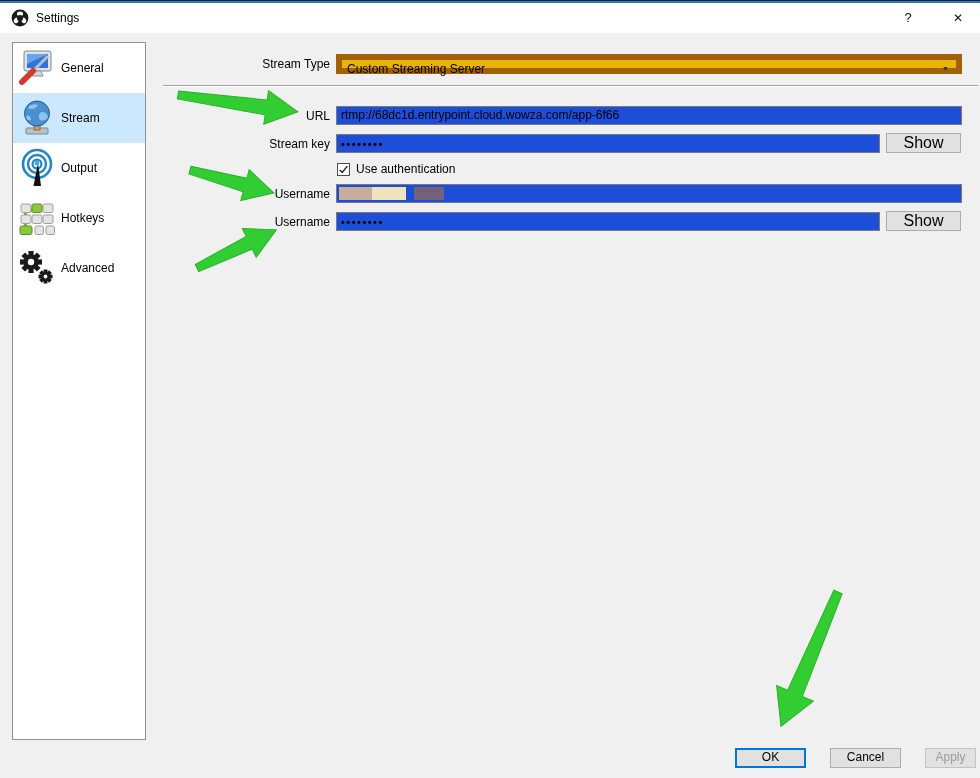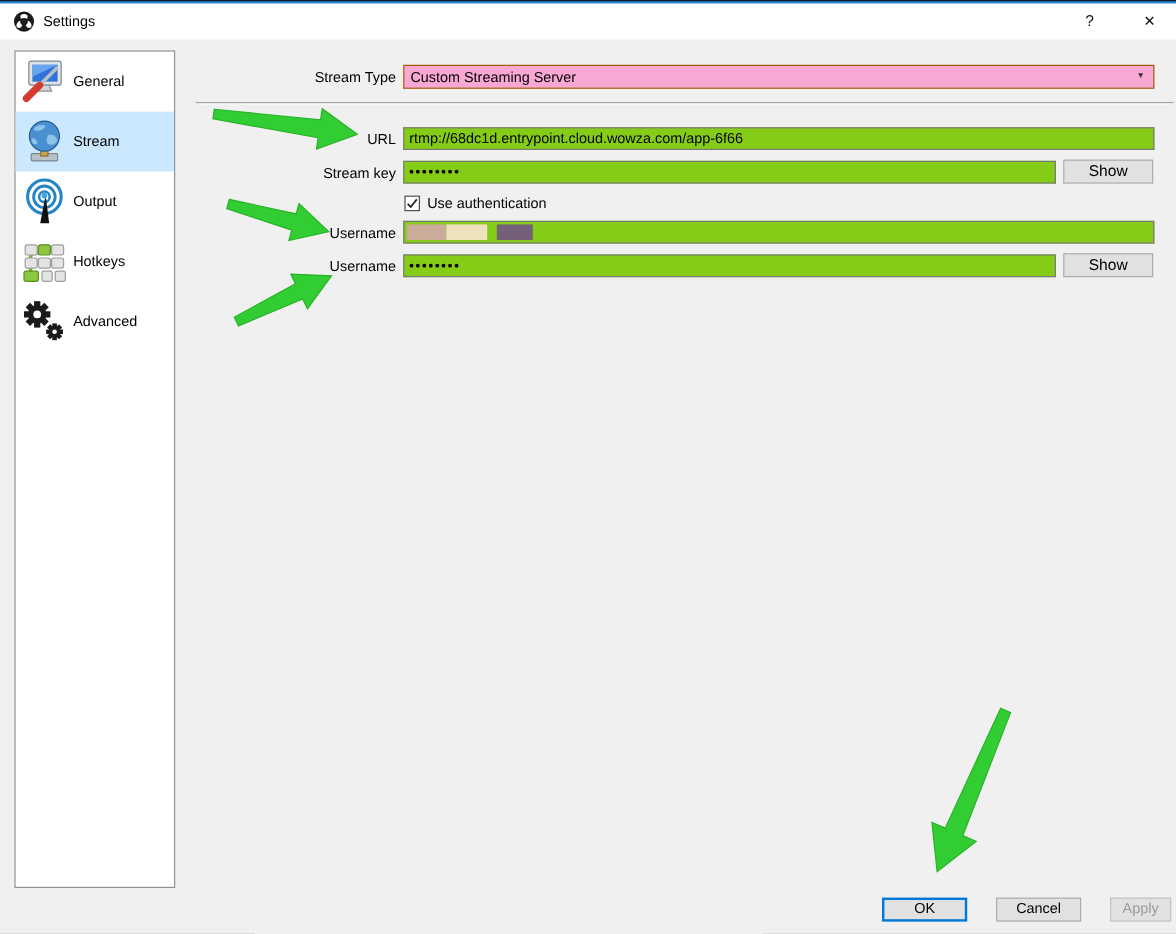--- a/index.html
+++ b/index.html
@@ -18,26 +18,26 @@
   #btn-help{left:886px;}
   #btn-close{left:936px;font-size:12px;}
   
   #sidebar{position:absolute;left:12px;top:42px;width:134px;height:698px;background:#fff;border:1px solid #8b9298;box-sizing:border-box;}
   .side-item{position:relative;height:50px;display:flex;align-items:center;}
   .side-item.selected{background:#cce8ff;}
   .side-item .ic{width:48px;display:flex;justify-content:center;align-items:center;flex:0 0 48px;}
   .side-item .lbl{font-size:12px;}
   
   .flabel{position:absolute;text-align:right;width:167px;left:163px;line-height:20px;}
-  .field{position:absolute;background:#84cc16;border:1px solid #7a7a7a;box-sizing:border-box;line-height:17px;padding:0 0 0 4px;overflow:hidden;white-space:nowrap;}
+  .field{position:absolute;background:#1d4ed8;border:1px solid #7a7a7a;box-sizing:border-box;line-height:17px;padding:0 0 0 4px;overflow:hidden;white-space:nowrap;}
   .dots{letter-spacing:1.5px;font-weight:bold;font-size:11px;line-height:18px;}
-  #dropdown{position:absolute;left:336px;top:54px;width:626px;height:20px;background:#f9a8d4;border:1px solid #a16207;box-sizing:border-box;line-height:18px;padding-left:5px;}
+  #dropdown{position:absolute;left:336px;top:54px;width:626px;height:20px;background:#eab308;border:6px solid #a16207;box-sizing:border-box;line-height:18px;padding-left:5px;}
   #dropdown .arrow{position:absolute;right:7px;top:0px;font-size:7px;line-height:18px;color:#303030;}
   #separator{position:absolute;left:163px;top:85px;width:815px;height:1px;background:#a3a3a3;box-shadow:0 1px 0 #ffffff;}
-  .showbtn{position:absolute;width:75px;height:20px;background:#e1e1e1;border:1px solid #adadad;box-sizing:border-box;text-align:center;line-height:18px;font-size:13px;}
+  .showbtn{position:absolute;width:75px;height:20px;background:#e1e1e1;border:1px solid #adadad;box-sizing:border-box;text-align:center;line-height:18px;font-size:16px;}
   
   #auth-check{position:absolute;left:337px;top:163px;width:13px;height:13px;background:#fff;border:1px solid #4d4d4d;box-sizing:border-box;}
   #auth-label{position:absolute;left:356px;top:161px;line-height:16px;}
   
   .ublock{position:absolute;top:2px;height:13px;}
   
   .pushbtn{position:absolute;top:748px;height:20px;background:#e1e1e1;border:1px solid #adadad;box-sizing:border-box;text-align:center;line-height:17px;font-size:12px;}
   #btn-ok{left:735px;width:71px;border:2px solid #0078d7;line-height:15px;}
   #btn-cancel{left:830px;width:71px;}
   #btn-apply{left:925px;width:51px;color:#9a9a9a;border-color:#c3c3c3;}

